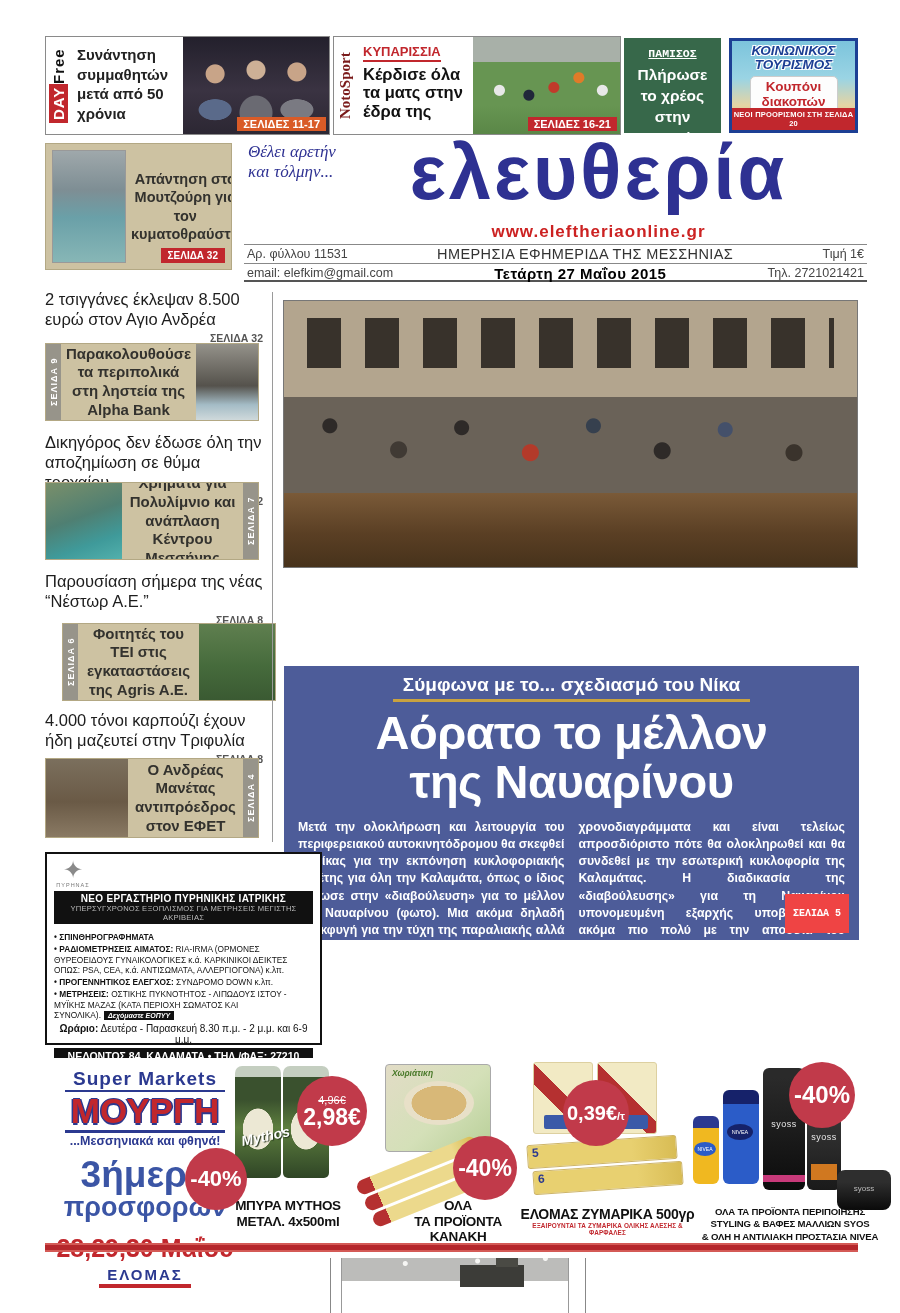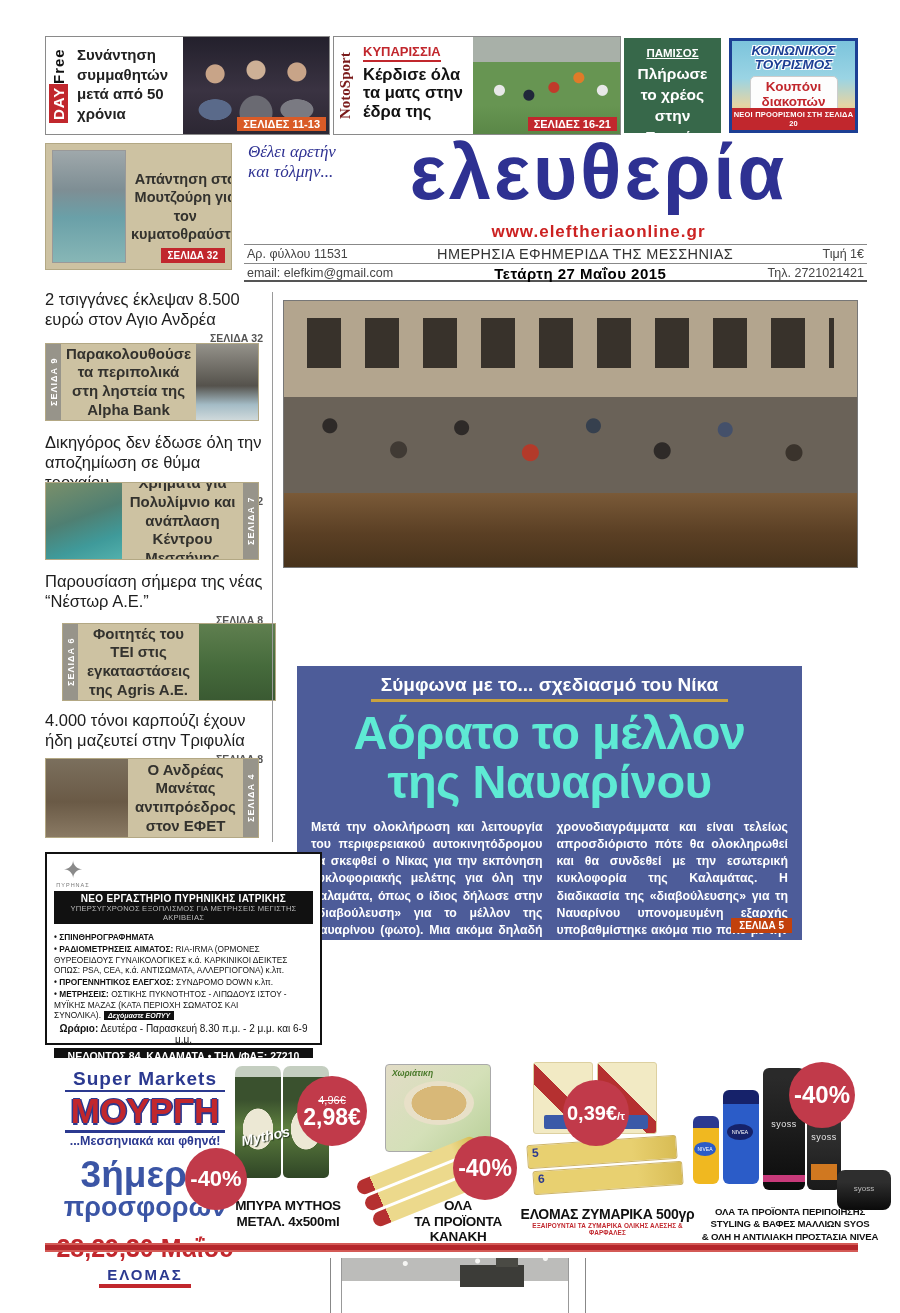--- a/index.html
+++ b/index.html
@@ -35,21 +35,21 @@
                border-bottom:2px solid #c1272d; padding-bottom:1px; margin-bottom:3px; }
   .ns-head { font-size:16.5px; font-weight:bold; color:#111; line-height:1.12; }
   .ns-photo { background:linear-gradient(180deg,#a8b0a8 0 26%, #679552 26% 70%, #5a8747 100%); }
   .ns-photo::after { content:""; position:absolute; inset:0;
      background:radial-gradient(circle at 18% 55%, #e8e8e8 0 5px, transparent 6px),
                 radial-gradient(circle at 38% 60%, #20273a 0 5px, transparent 6px),
                 radial-gradient(circle at 55% 52%, #c13a2a 0 5px, transparent 6px),
                 radial-gradient(circle at 72% 42%, #e07b28 0 5px, transparent 6px),
                 radial-gradient(circle at 88% 55%, #e8e8e8 0 5px, transparent 6px); }
   .pamisos { background:#37684a; color:#fff; text-align:center; padding:9px 4px; }
-  .pam-kicker { font-size:11.5px; font-weight:bold; text-decoration:underline; margin-bottom:5px; }
+  .pam-kicker { font-size:11.5px; font-weight:bold; text-decoration:underline; margin-bottom:5px;font-family:Liberation Mono, monospace; }
   .pam-head { font-size:15.5px; font-weight:bold; line-height:1.35; }
   .tourism { border:3px solid #1c3f94; position:relative; text-align:center; padding-top:3px;
      background:linear-gradient(180deg,#7cc4dc 0%, #9ad4e4 42%, #e4d4a4 72%, #d2c089 100%); }
   .tour-title { color:#1c3f94; font-weight:bold; font-style:italic; font-size:13.5px; line-height:1.0;
      text-shadow:1px 1px 0 #fff, -1px -1px 0 #fff, 1px -1px 0 #fff, -1px 1px 0 #fff; }
   .coupon { width:88px; margin:5px auto 0; background:#fdfdfd; border:1px solid #ccc; border-radius:5px;
             color:#c1272d; font-weight:bold; font-size:13.5px; line-height:1.1; padding:3px 2px; }
   .tour-strip { position:absolute; left:0; right:0; bottom:0; background:#c1272d; color:#fff;
                 font-size:7.5px; font-weight:bold; padding:2px 1px; letter-spacing:.2px; }
 
@@ -98,26 +98,26 @@
        radial-gradient(circle at 31% 32%, #2e2a28 0 7px, transparent 8px),
        radial-gradient(circle at 43% 58%, #b33a2a 0 8px, transparent 9px),
        radial-gradient(circle at 54% 30%, #36404e 0 7px, transparent 8px),
        radial-gradient(circle at 66% 56%, #2e2a28 0 8px, transparent 9px),
        radial-gradient(circle at 77% 34%, #44506a 0 7px, transparent 8px),
        radial-gradient(circle at 89% 58%, #3a332c 0 8px, transparent 9px); }
   .mp-desks { height:28%; background:linear-gradient(180deg,#7a5a38 0%, #5a3f24 55%, #47321b 100%); }
   .mainbox { background:#4d5c99; position:relative; padding:8px 14px; }
   .kicker { display:table; margin:0 auto; color:#fff; font-weight:bold; font-size:19px;
             padding:0 10px 3px; border-bottom:3px solid #c9a23f; }
-  .headline { color:#5eead4; font-weight:bold; text-align:center; font-size:47px; line-height:1.05;
+  .headline { color:#ffffff; font-weight:bold; text-align:center; font-size:47px; line-height:1.05;
               margin-top:6px; letter-spacing:-.5px; }
   .art-cols { display:flex; gap:14px; margin-top:12px; }
   .art-col { flex:1; color:#fff; font-weight:bold; font-size:12.3px; line-height:1.4; text-align:justify; }
-  .art-badge { position:absolute; right:10px; bottom:7px; background:#c2410c; color:#fff;
-               font-size:10px; font-weight:bold; padding:2px 8px; }
+  .art-badge { position:absolute; right:10px; bottom:7px; background:#ef4444; color:#fff;
+               font-size:10px; font-weight:bold; padding:14px 8px;font-family:Liberation Mono, monospace; }
 
   
   .dika { border:2px solid #111; background:#fff; padding:4px 7px; font-size:8.3px; }
   .dika-head { display:flex; align-items:flex-start; }
   .dika-logo { width:38px; text-align:center; color:#8a8a8a; }
   .dika-logo .star { font-size:24px; line-height:1; }
   .dika-logo .cap { font-size:5.5px; letter-spacing:1px; color:#777; }
   .dika-id { flex:1; text-align:center; }
   .dika-name { font-size:19.5px; font-weight:bold; color:#111; letter-spacing:.3px; }
   .dika-title { font-size:11px; letter-spacing:5px; color:#222; margin-top:1px; }
@@ -221,21 +221,21 @@
 
 <div class="page">
 
   <div class="promo abs" style="left:45px; top:36px; width:285px; height:99px;">
     <div class="vert-brand fd-brand">
       <span class="day">DAY</span>
         <span class="free">Free</span>
     </div>
     <div class="fd-text">Συνάντηση συμμαθητών μετά από 50 χρόνια</div>
     <div class="promo-photo fd-photo">
-      <div class="pages-badge badge-orange">ΣΕΛΙΔΕΣ 11-13</div>
+      <div class="pages-badge badge-orange">ΣΕΛΙΔΕΣ 11-17</div>
     </div>
   </div>
 
   <div class="promo abs" style="left:333px; top:36px; width:288px; height:99px;">
     <div class="vert-brand ns-brand">NotoSport</div>
     <div class="ns-left">
       <span class="ns-kicker">ΚΥΠΑΡΙΣΣΙΑ</span>
       <div class="ns-head">Κέρδισε όλα τα ματς στην έδρα της</div>
     </div>
     <div class="promo-photo ns-photo">
@@ -321,21 +321,21 @@
   </div>
 
   <div class="divider-v abs" style="left:272px; top:292px; height:550px;"></div>
 
   <div class="council abs" style="left:283px; top:300px; width:575px; height:268px;">
     <div class="mp-wall"></div>
     <div class="mp-crowd"></div>
     <div class="mp-desks"></div>
   </div>
 
-  <div class="mainbox abs" style="left:297px; top:571px; width:505px; height:274px;">
+  <div class="mainbox abs" style="left:284px; top:571px; width:575px; height:274px;">
     <div class="kicker">Σύμφωνα με το... σχεδιασμό του Νίκα</div>
     <div class="headline">
       <div>Αόρατο το μέλλον</div>
       <div>της Ναυαρίνου</div>
     </div>
     <div class="art-cols">
       <div class="art-col">Μετά την ολοκλήρωση και λειτουργία του περιφερειακού αυτοκινητόδρομου θα σκεφθεί ο Νίκας για την εκπόνηση κυκλοφοριακής μελέτης για όλη την Καλαμάτα, όπως ο ίδιος δήλωσε στην «διαβούλευση» για το μέλλον της Ναυαρίνου (φωτο). Μια ακόμα δηλαδή υπεκφυγή για την τύχη της παραλιακής αλλά και το κυκλοφοριακό γενικότερα, καθώς είναι γνωστό ότι ο περιφερειακός έχει χάσει τα</div>
       <div class="art-col">χρονοδιαγράμματα και είναι τελείως απροσδιόριστο πότε θα ολοκληρωθεί και θα συνδεθεί με την εσωτερική κυκλοφορία της Καλαμάτας. Η διαδικασία της «διαβούλευσης» για τη Ναυαρίνου υπονομευμένη εξαρχής υποβαθμίστηκε ακόμα πιο πολύ με την απουσία του δημάρχου Παν. Νίκα ο οποίος έφθασε με αρκετή καθυστέρηση μόνο για να κάνει τον συσχετισμό περιφερειακού με τη Ναυαρίνου.</div>
     </div>
     <div class="art-badge">ΣΕΛΙΔΑ 5</div>

